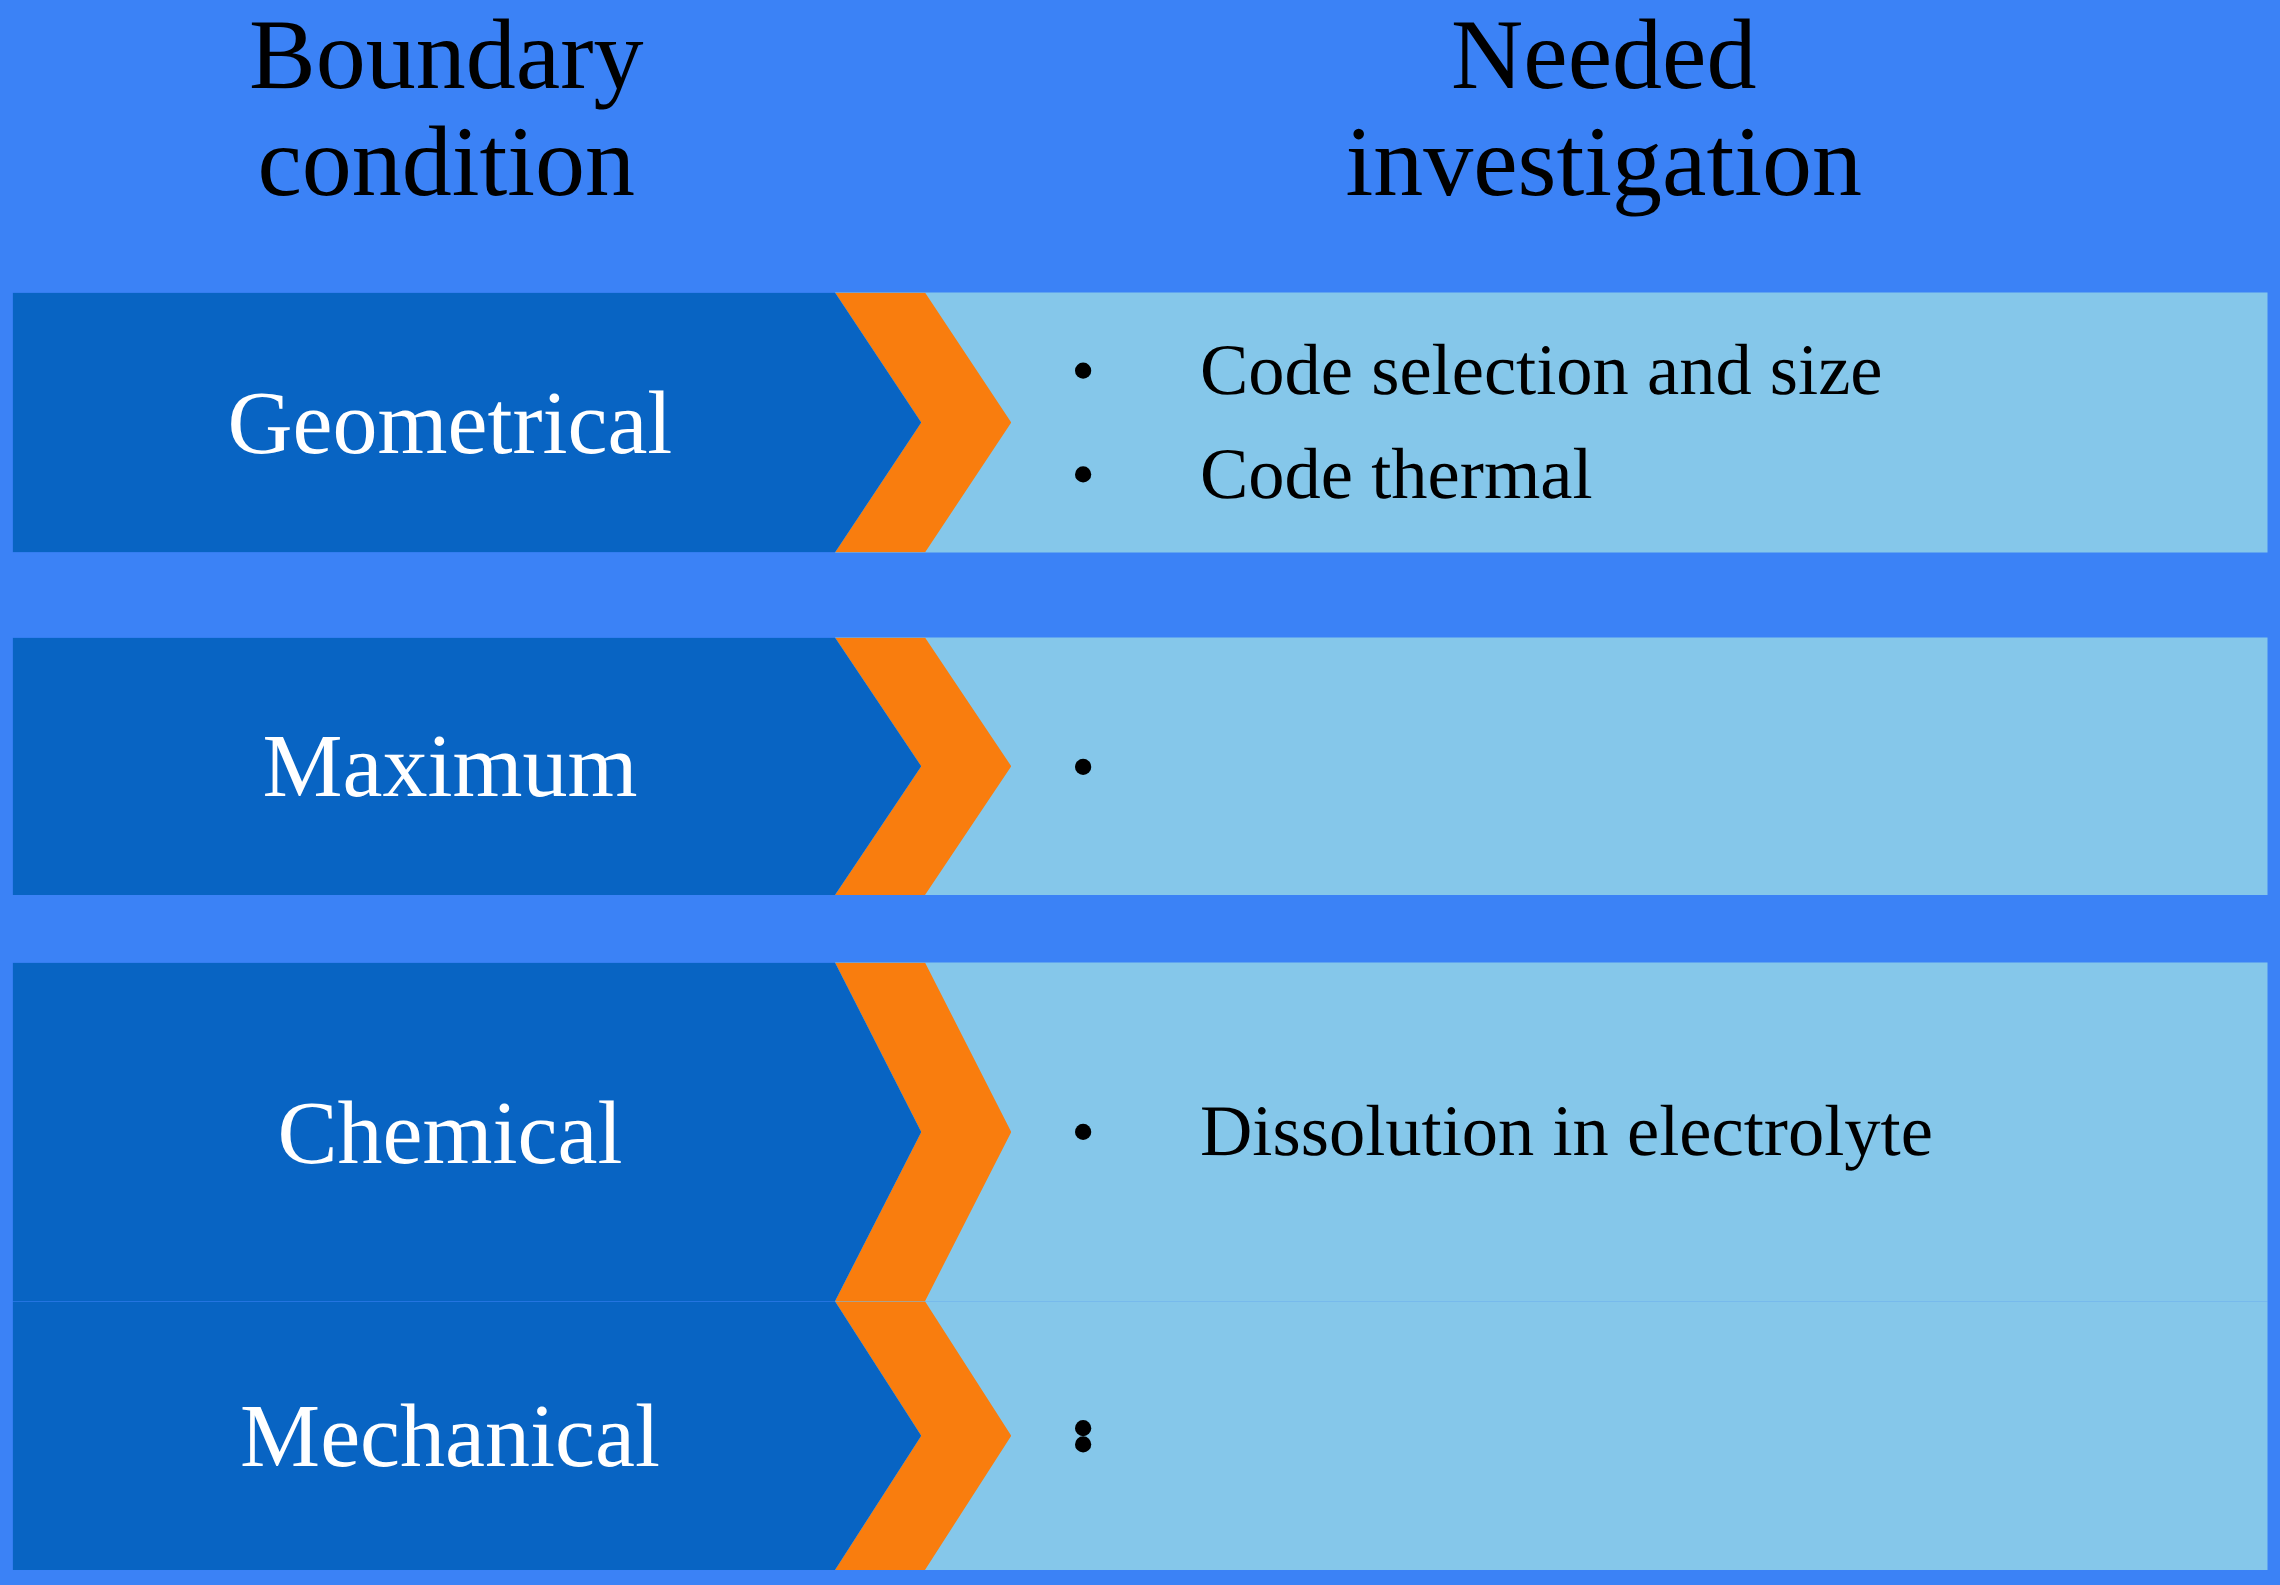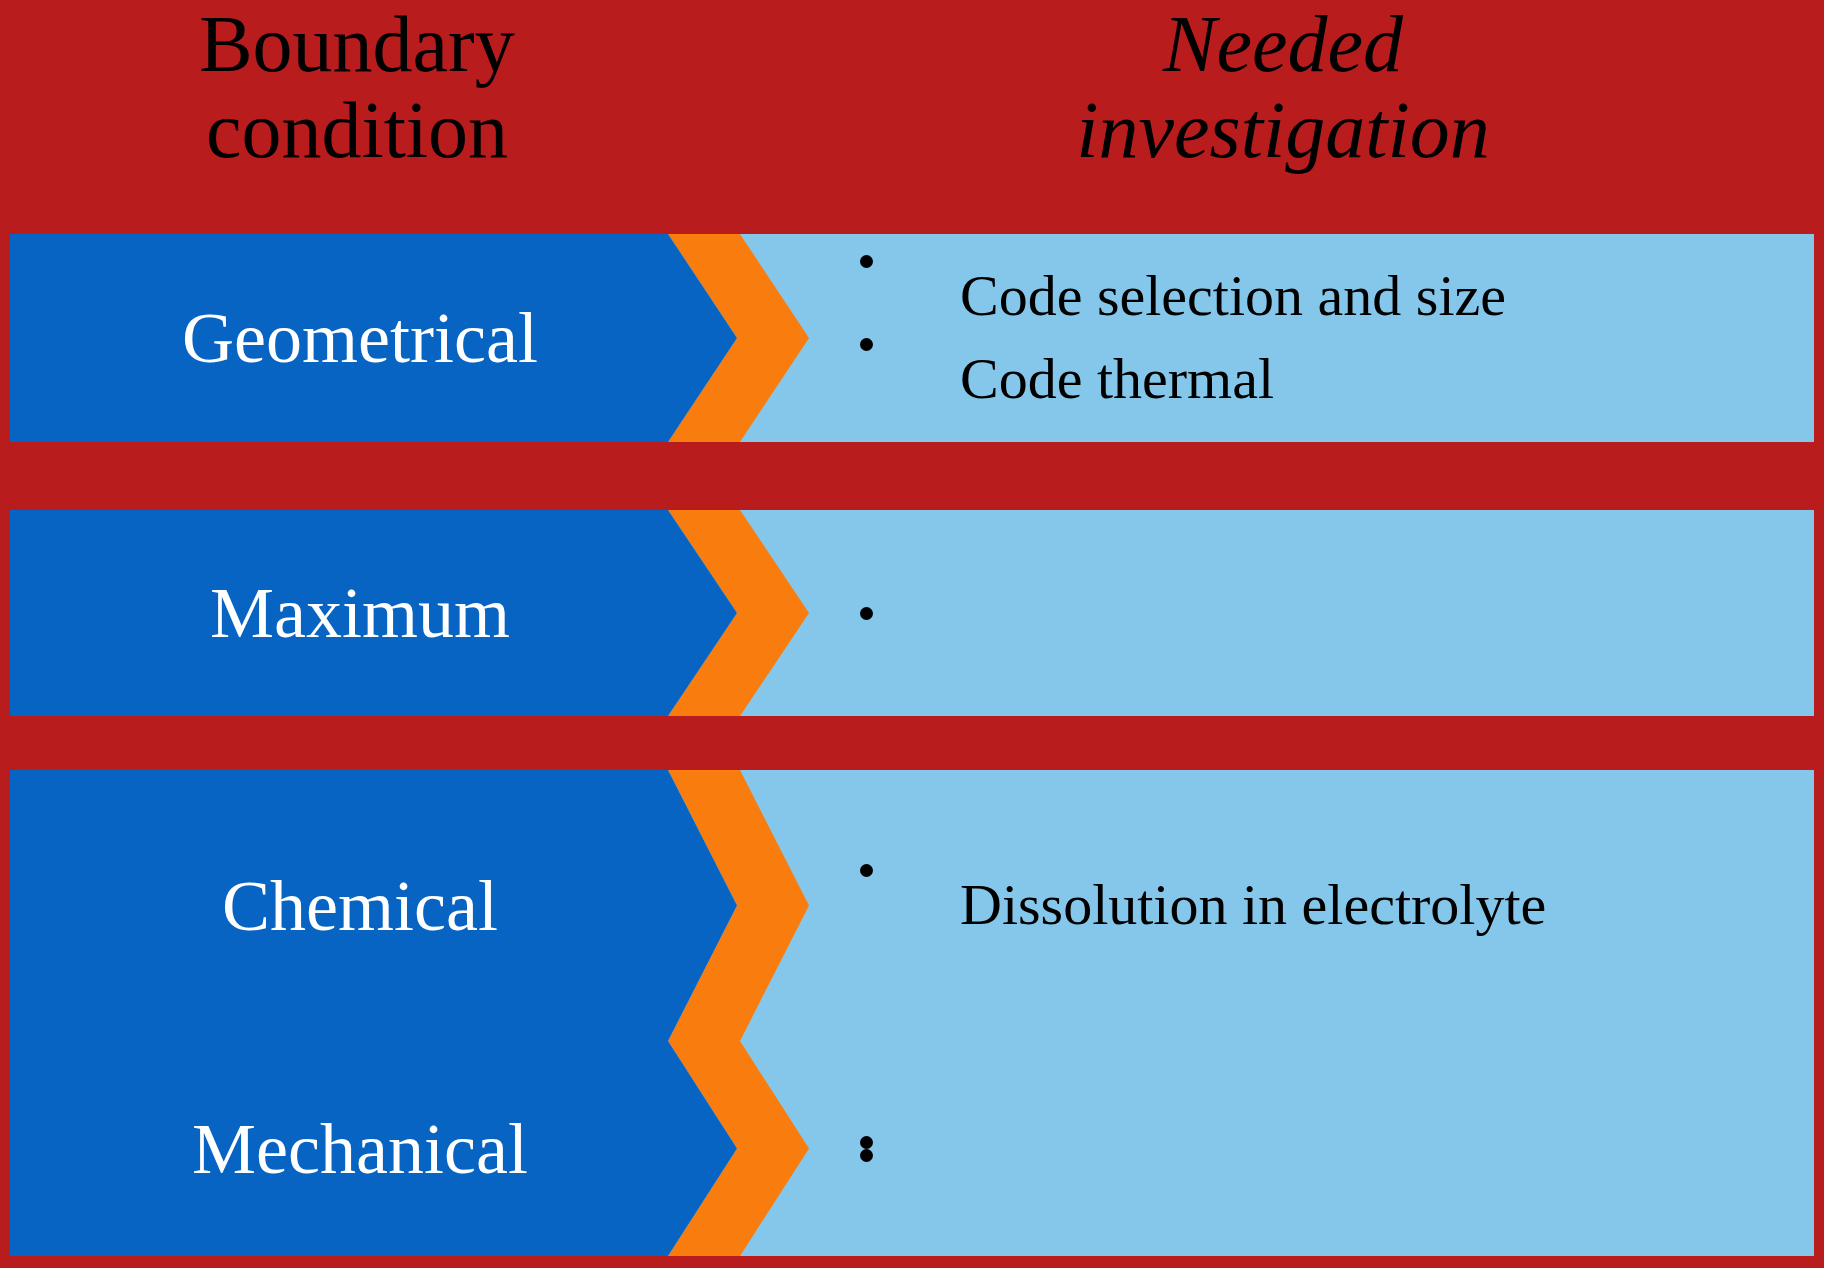--- a/index.html
+++ b/index.html
@@ -1,28 +1,28 @@
 <!DOCTYPE html>
 <html style="--dark-blue: #0864C3; --orange: #F97D0E; --light-blue: #85C7EA; --header-text: #000000; --label-text: #FFFFFF; --bullet-text: #000000;"><head>
 <meta charset="utf-8">
 <style>
   html,body { margin:0; padding:0; background:#fff; }
   .canvas {
-    position:relative; width:1824px; height:1268px; background:#b91c1c;
+    position:relative; width:1824px; height:1268px; background:#3b82f6;
     overflow:hidden; font-family:"Liberation Serif","DejaVu Serif",serif;
   }
 
   
   .hdr {
     position:absolute; top:2px; text-align:center;
     font-size:80px; line-height:1.07; color:var(--header-text,#000);
     white-space:pre-line;
   }
   .hdr-left  { left:10px;  width:694px; }
-  .hdr-right { left:883px; width:800px;font-style:italic; }
+  .hdr-right { left:883px; width:800px; }
 
   
   .row { position:absolute; left:10px; width:1804px; }
   .row1 { top:234px;  height:208px; }
   .row2 { top:510px;  height:206px; }
   .row3 { top:770px;  height:271px; }
   .row4 { top:1041px; height:215px; }
 
   .lightbox {
     position:absolute; top:0; bottom:0; left:658px; right:0;
@@ -41,21 +41,21 @@
   .label {
     position:absolute; top:0; left:0; width:700px; height:100%;
     display:flex; align-items:center; justify-content:center;
     color:var(--label-text,#fff); font-size:72px; line-height:1;
   }
 
   .bullets {
     position:absolute; top:0; left:0; right:0; height:100%;
     display:flex; flex-direction:column; justify-content:center;
   }
-  .bullet-line { display:flex; }
+  .bullet-line { display:flex; align-items:center; }
   .dot {
     flex:0 0 auto; width:13px; height:13px; border-radius:50%;
     background:var(--bullet-text,#000); margin-left:850px;
   }
   .btxt {
     margin-left:87px; font-size:58px; line-height:1.43;
     color:var(--bullet-text,#000); white-space:nowrap;
   }
 </style>
 </head>

